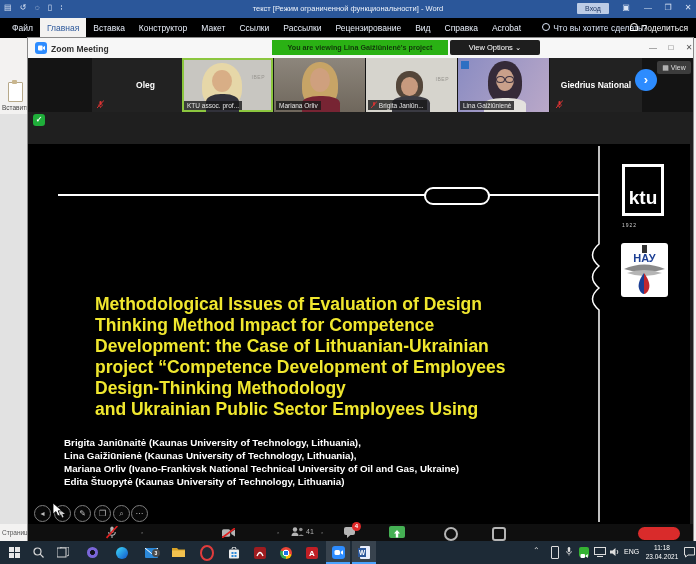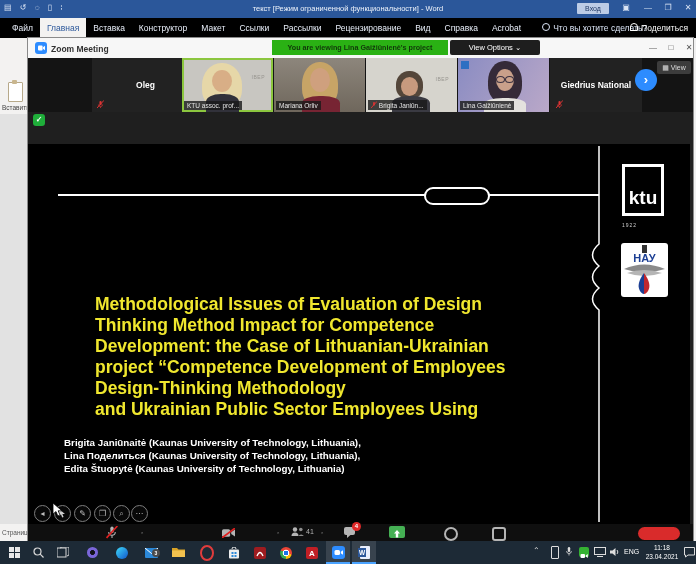--- a/index.html
+++ b/index.html
@@ -216,21 +216,22 @@
     <div>Methodological Issues of Evaluation of Design</div>
     <div>Thinking Method Impact for Competence</div>
     <div>Development: the Case of Lithuanian-Ukrainian</div>
     <div>project “Competence Development of Employees</div>
     <div>Design-Thinking Methodology</div>
     <div>and Ukrainian Public Sector Employees Using</div>
   </div>
 
   <div class="abs s-authors">
     <div>Brigita Janiūnaitė (Kaunas University of Technology, Lithuania),</div>
-    <div>Lina Поделиться (Kaunas University of Technology, Lithuania),</div>
+    <div>Lina Gaižiūnienė (Kaunas University of Technology, Lithuania),</div>
+    <div>Mariana Orliv (Ivano-Frankivsk National Technical University of Oil and Gas, Ukraine)</div>
     <div>Edita Štuopytė (Kaunas University of Technology, Lithuania)</div>
   </div>
 
   <div class="abs ktu-box">
       <span>ktu</span>
     </div>
   <div class="abs ktu-year">1922</div>
 
   <div class="abs crest">
     <svg width="47" height="54" viewBox="0 0 47 54">

